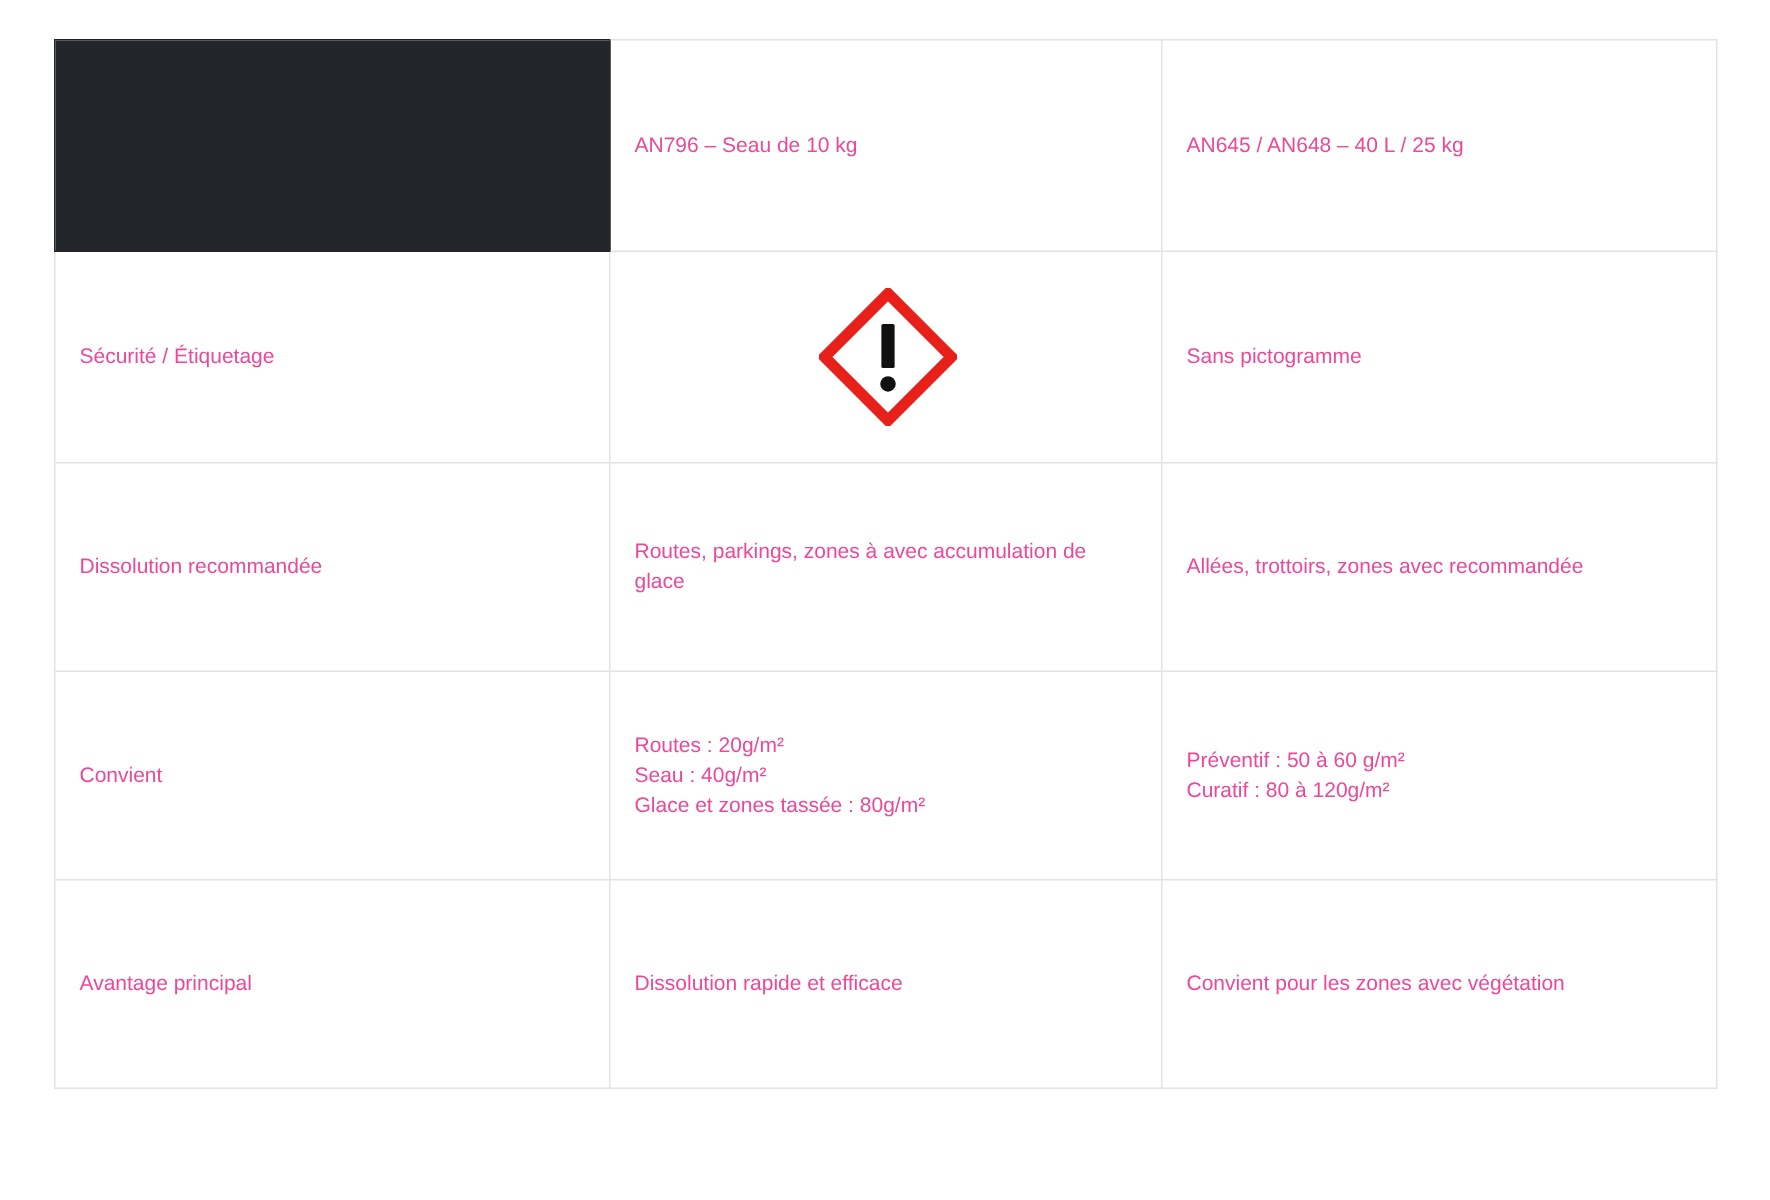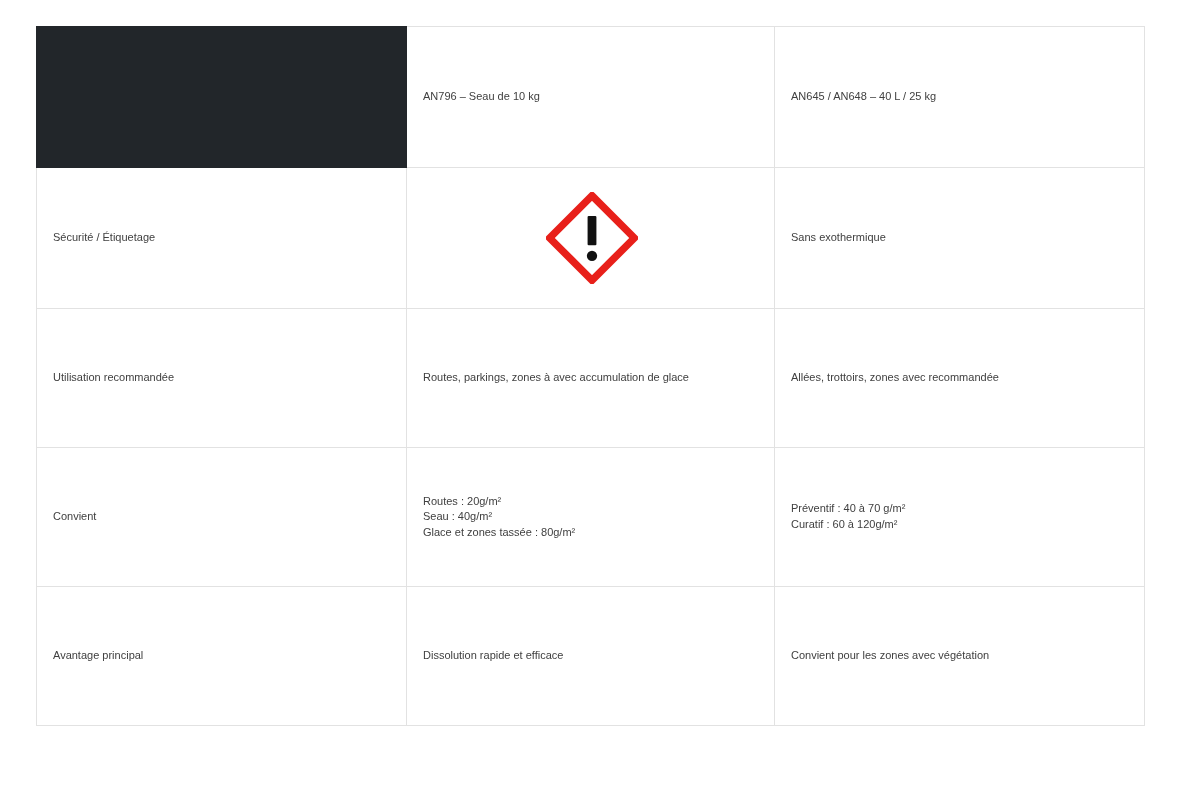--- a/index.html
+++ b/index.html
@@ -27,23 +27,23 @@
     background: #ffffff;
   }
   table.compare col.c1 { width: 370px; }
   table.compare col.c2 { width: 368px; }
   table.compare col.c3 { width: 370px; }
 
   table.compare td, table.compare th {
     border: 1px solid #e2e2e2;
     vertical-align: middle;
     padding: 16px 14px 16px 16px;
-    font-size: 11px;
+    font-size: 14px;
     line-height: 1.42;
-    color: #404040;
+    color: #ec4899;
     font-weight: 400;
     text-align: left;
   }
   .hdr-blank {
     background: #22262a;
     border: 1px solid #22262a !important;
     height: 108px;
     padding: 0 !important;
   }
   .hdr-cell {
@@ -143,39 +143,39 @@
         <td class="rowlabel">Sécurité / Étiquetage</td>
         <td>
           <div class="ghs-wrap">
             <svg class="ghs" viewBox="0 0 100 100" xmlns="http://www.w3.org/2000/svg" aria-hidden="true">
               <polygon points="50,4 96,50 50,96 4,50" fill="#ffffff" stroke="#e8201a" stroke-width="8" stroke-linejoin="miter"></polygon>
               <rect x="45.2" y="26" width="9.6" height="32" rx="1.2" fill="#111111"></rect>
               <circle cx="50" cy="69.5" r="5.6" fill="#111111"></circle>
             </svg>
           </div>
         </td>
-        <td class="cellpad">Sans exothermique</td>
+        <td class="cellpad">Sans pictogramme</td>
       </tr>
 
       <tr class="r-usage">
-        <td class="rowlabel">Utilisation recommandée</td>
+        <td class="rowlabel">Dissolution recommandée</td>
         <td class="cellpad">Routes, parkings, zones à avec accumulation de glace</td>
         <td class="cellpad">Allées, trottoirs, zones avec recommandée</td>
       </tr>
 
       <tr class="r-yield">
         <td class="rowlabel">Convient</td>
         <td class="cellpad multiline">
           <span>Routes : 20g/m²</span>
           <span>Seau : 40g/m²</span>
           <span>Glace et zones tassée : 80g/m²</span>
         </td>
         <td class="cellpad multiline">
-          <span>Préventif : 40 à 70 g/m²</span>
-          <span>Curatif : 60 à 120g/m²</span>
+          <span>Préventif : 50 à 60 g/m²</span>
+          <span>Curatif : 80 à 120g/m²</span>
         </td>
       </tr>
 
       <tr class="r-adv">
         <td class="rowlabel">Avantage principal</td>
         <td class="cellpad">Dissolution rapide et efficace</td>
         <td class="cellpad">Convient pour les zones avec végétation</td>
       </tr>
 
     </tbody>

